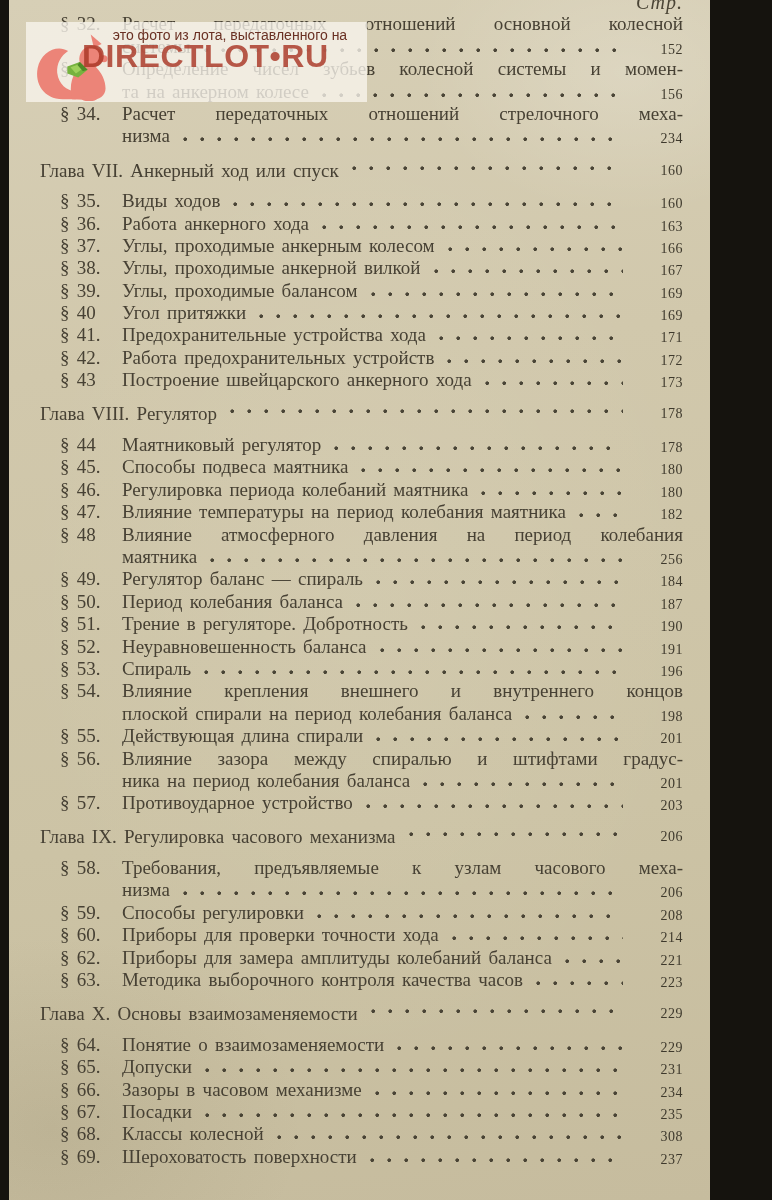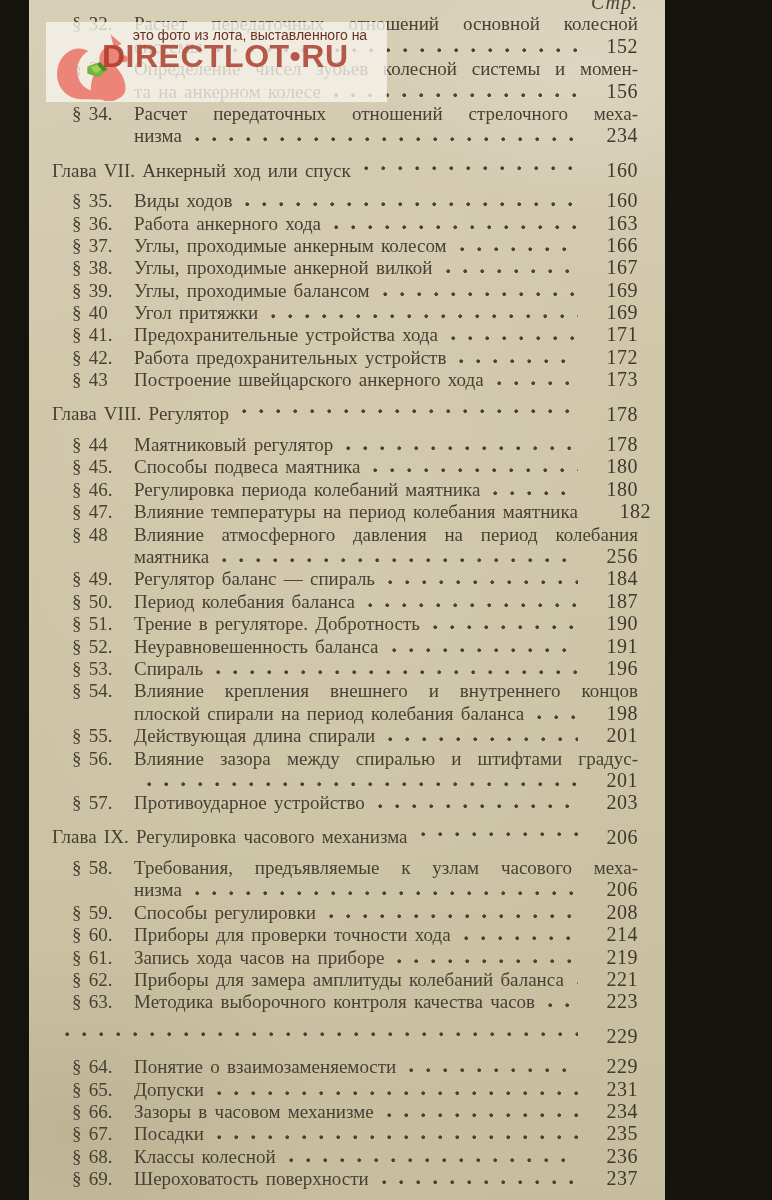--- a/index.html
+++ b/index.html
@@ -6,40 +6,39 @@
   body {
     width: 772px; height: 1200px;
     overflow: hidden;
     background: #15130e; 
     font-family: "Liberation Serif", "DejaVu Serif", serif;
     position: relative;
   }
   .page {
     position: absolute;
     left: 9px; top: 0;
-    width: 636px; height: 1200px;
+    width: 701px; height: 1200px;
     overflow: hidden;
     background:
       radial-gradient(ellipse 320px 220px at 88% 6%, rgba(255,255,252,0.18), transparent 65%),
       radial-gradient(ellipse 420px 320px at 6% 94%, rgba(110,100,70,0.12), transparent 60%),
       radial-gradient(ellipse 500px 700px at 50% 50%, rgba(255,255,245,0.07), transparent 70%),
       linear-gradient(175deg, #d7cfb6 0%, #d1c8ac 30%, #ccc3a5 68%, #c6bc9e 100%);
-    margin-left: 20px;
   }
   .page-col-label {
     position: absolute;
     top: -9px; right: 27px;
     font-style: italic;
     font-size: 20px;
     color: #4b4536;
     letter-spacing: 1px;
   }
   .content {
     position: absolute;
-    left: 4px; top: 0; right: 0;
+    left: 12px; top: 0; right: 0;
     padding: 13px 27px 0 19px;
     color: #474134;
     font-size: 19px;
   }
   .row {
     display: flex;
     align-items: flex-end;
     height: 22.4px;
     word-spacing: 2.5px;
     white-space: nowrap;
@@ -65,21 +64,21 @@
     min-width: 0;
     height: 5px;
     margin: 0 12px 5px 13px;
     background-image: radial-gradient(circle at 2.2px 2.2px, rgba(62,57,44,0.92) 1.55px, rgba(62,57,44,0) 2.1px);
     background-size: 17px 5px;
     background-repeat: repeat-x;
   }
   .pagenum {
     flex: 0 0 48px;
     text-align: right;
-    font-size: 20px;
+    font-size: 14px;
     color: #3e392c;
     letter-spacing: 0.5px;
   }
   
   .watermark {
     position: absolute;
     left: 17px; top: 22px;
     width: 341px; height: 80px;
     background: rgba(248,245,237,0.78);
   }
@@ -285,20 +284,21 @@
           <span class="num">§ 55.</span>
           <span class="txt">Действующая длина спирали</span>
           <span class="leader"></span>
           <span class="pagenum">201</span>
         </div>
         <div class="row section">
           <span class="num">§ 56.</span>
           <span class="txt fill">Влияние зазора между спиралью и штифтами градус-</span>
         </div>
         <div class="row section cont">
+          <span class="txt">ника на период колебания баланса</span>
           <span class="leader"></span>
           <span class="pagenum">201</span>
         </div>
         <div class="row section">
           <span class="num">§ 57.</span>
           <span class="txt">Противоударное устройство</span>
           <span class="leader"></span>
           <span class="pagenum">203</span>
         </div>
         <div class="row chapter">
@@ -321,38 +321,33 @@
           <span class="leader"></span>
           <span class="pagenum">208</span>
         </div>
         <div class="row section">
           <span class="num">§ 60.</span>
           <span class="txt">Приборы для проверки точности хода</span>
           <span class="leader"></span>
           <span class="pagenum">214</span>
         </div>
         <div class="row section">
-          <span class="num">§ 61.</span>
-          <span class="txt">Запись хода часов на приборе</span>
-          <span class="leader"></span>
-          <span class="pagenum">219</span>
-        </div>
-        <div class="row section">
           <span class="num">§ 62.</span>
           <span class="txt">Приборы для замера амплитуды колебаний баланса</span>
           <span class="leader"></span>
           <span class="pagenum">221</span>
         </div>
         <div class="row section">
           <span class="num">§ 63.</span>
           <span class="txt">Методика выборочного контроля качества часов</span>
           <span class="leader"></span>
           <span class="pagenum">223</span>
         </div>
         <div class="row chapter">
+          <span class="txt">Глава X. Основы взаимозаменяемости</span>
           <span class="leader"></span>
           <span class="pagenum">229</span>
         </div>
         <div class="row section">
           <span class="num">§ 64.</span>
           <span class="txt">Понятие о взаимозаменяемости</span>
           <span class="leader"></span>
           <span class="pagenum">229</span>
         </div>
         <div class="row section">
@@ -370,21 +365,21 @@
         <div class="row section">
           <span class="num">§ 67.</span>
           <span class="txt">Посадки</span>
           <span class="leader"></span>
           <span class="pagenum">235</span>
         </div>
         <div class="row section">
           <span class="num">§ 68.</span>
           <span class="txt">Классы колесной</span>
           <span class="leader"></span>
-          <span class="pagenum">236</span>
+          <span class="pagenum">308</span>
         </div>
         <div class="row section">
           <span class="num">§ 69.</span>
           <span class="txt">Шероховатость поверхности</span>
           <span class="leader"></span>
           <span class="pagenum">237</span>
         </div>
       </div>
   </div>
 

